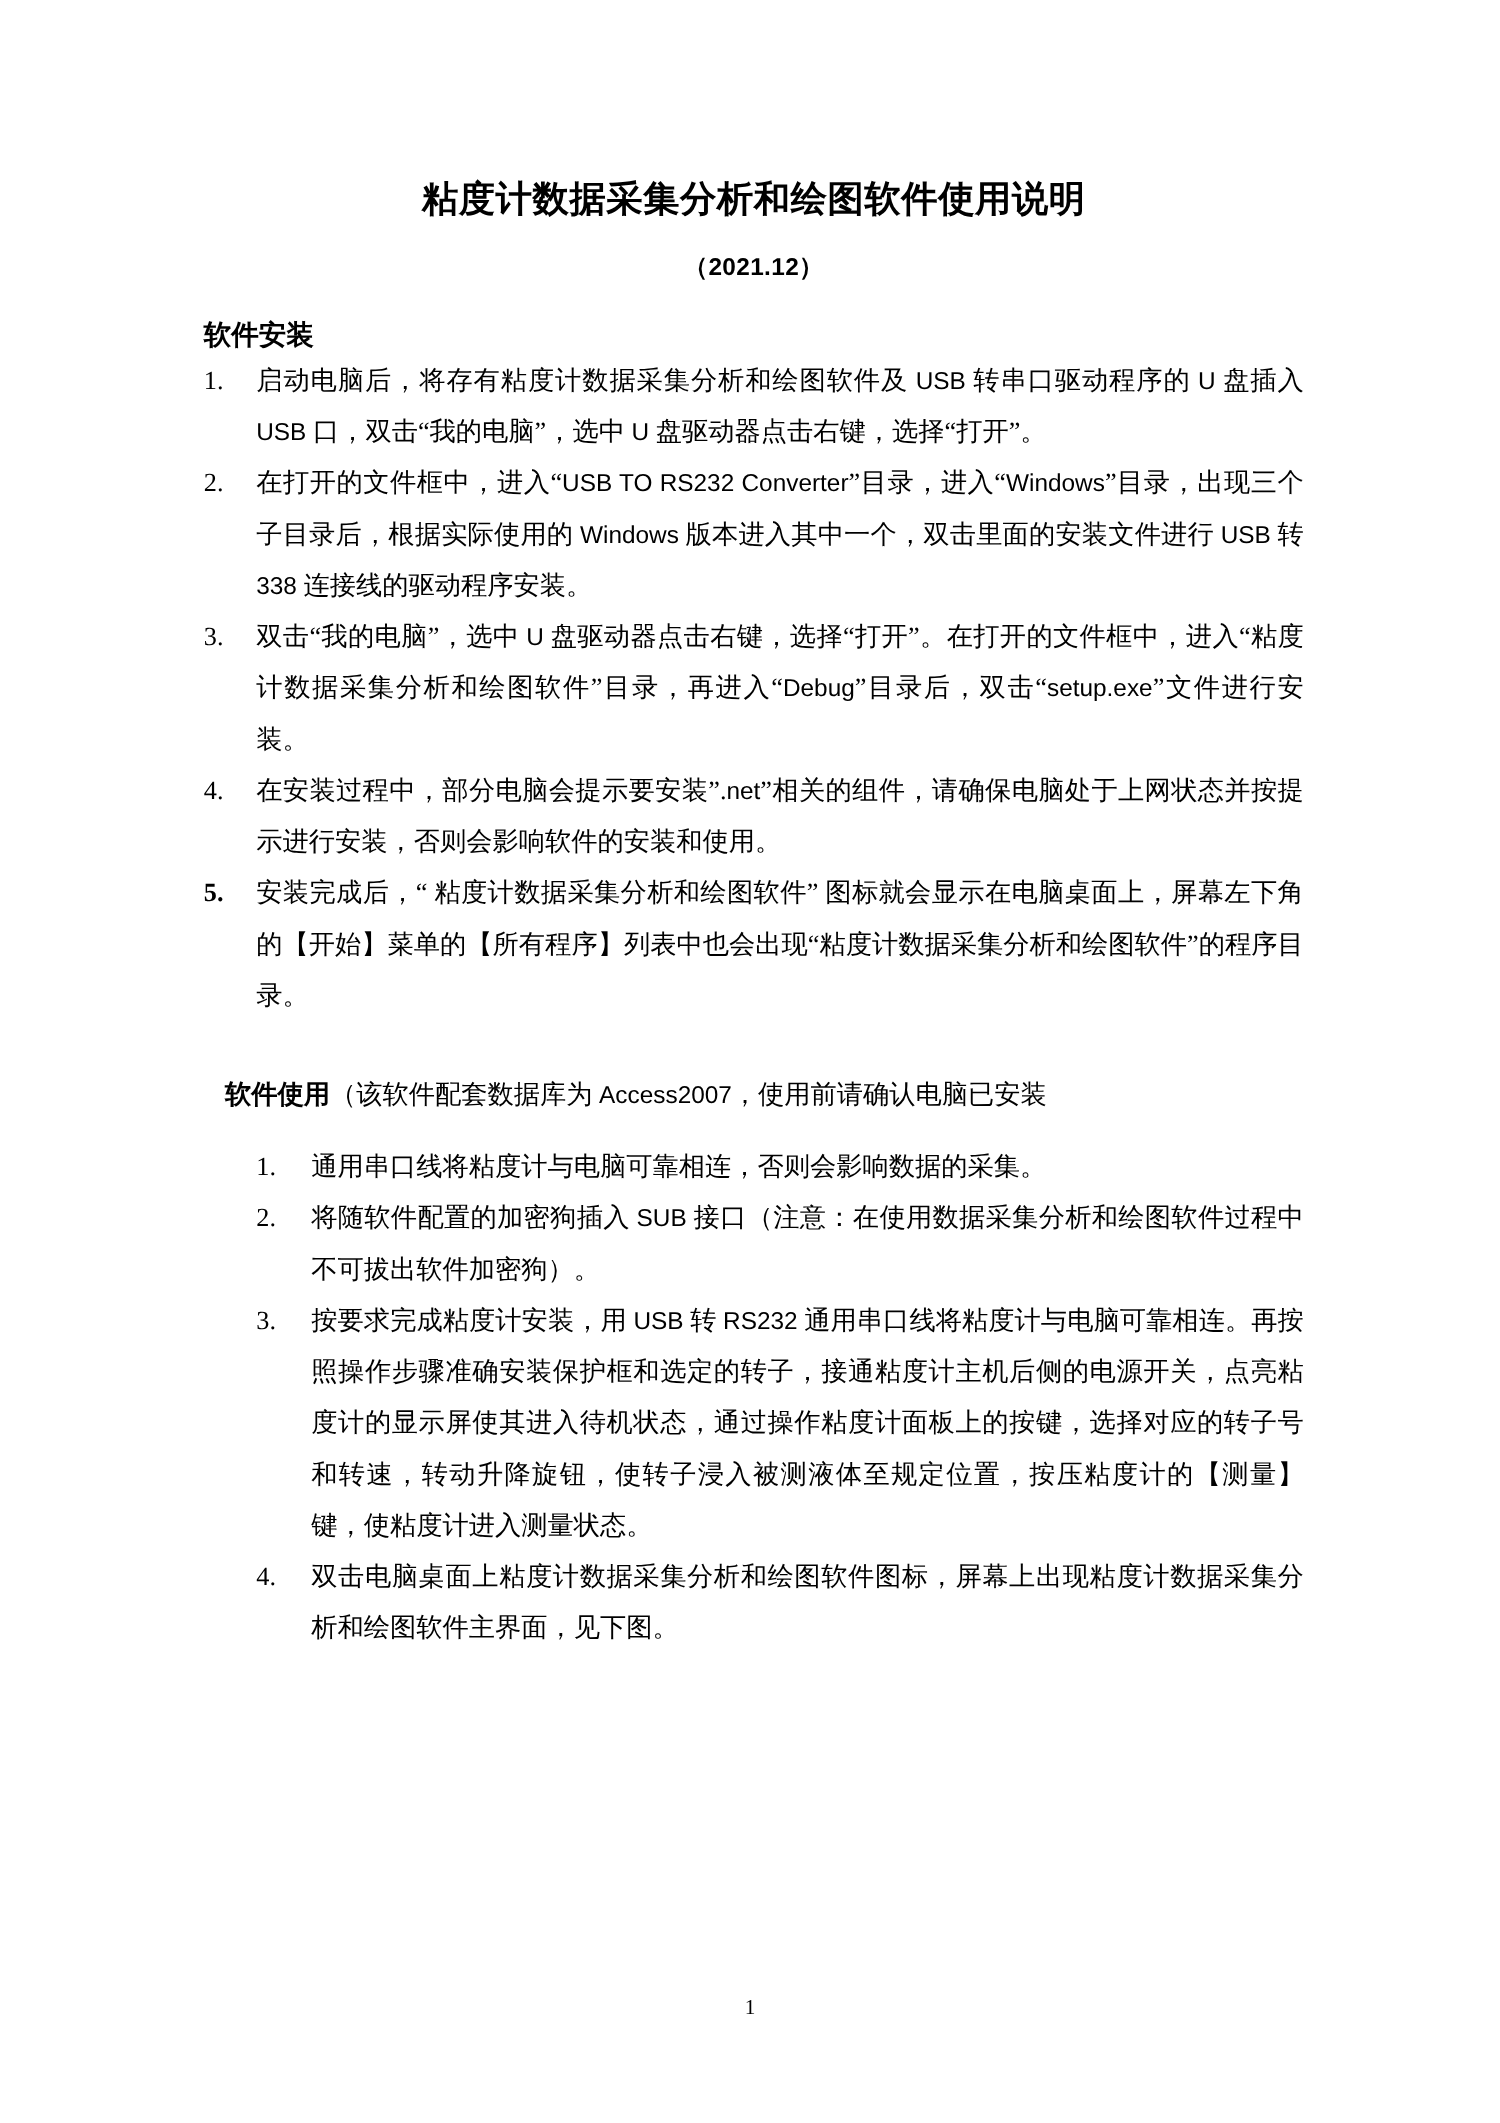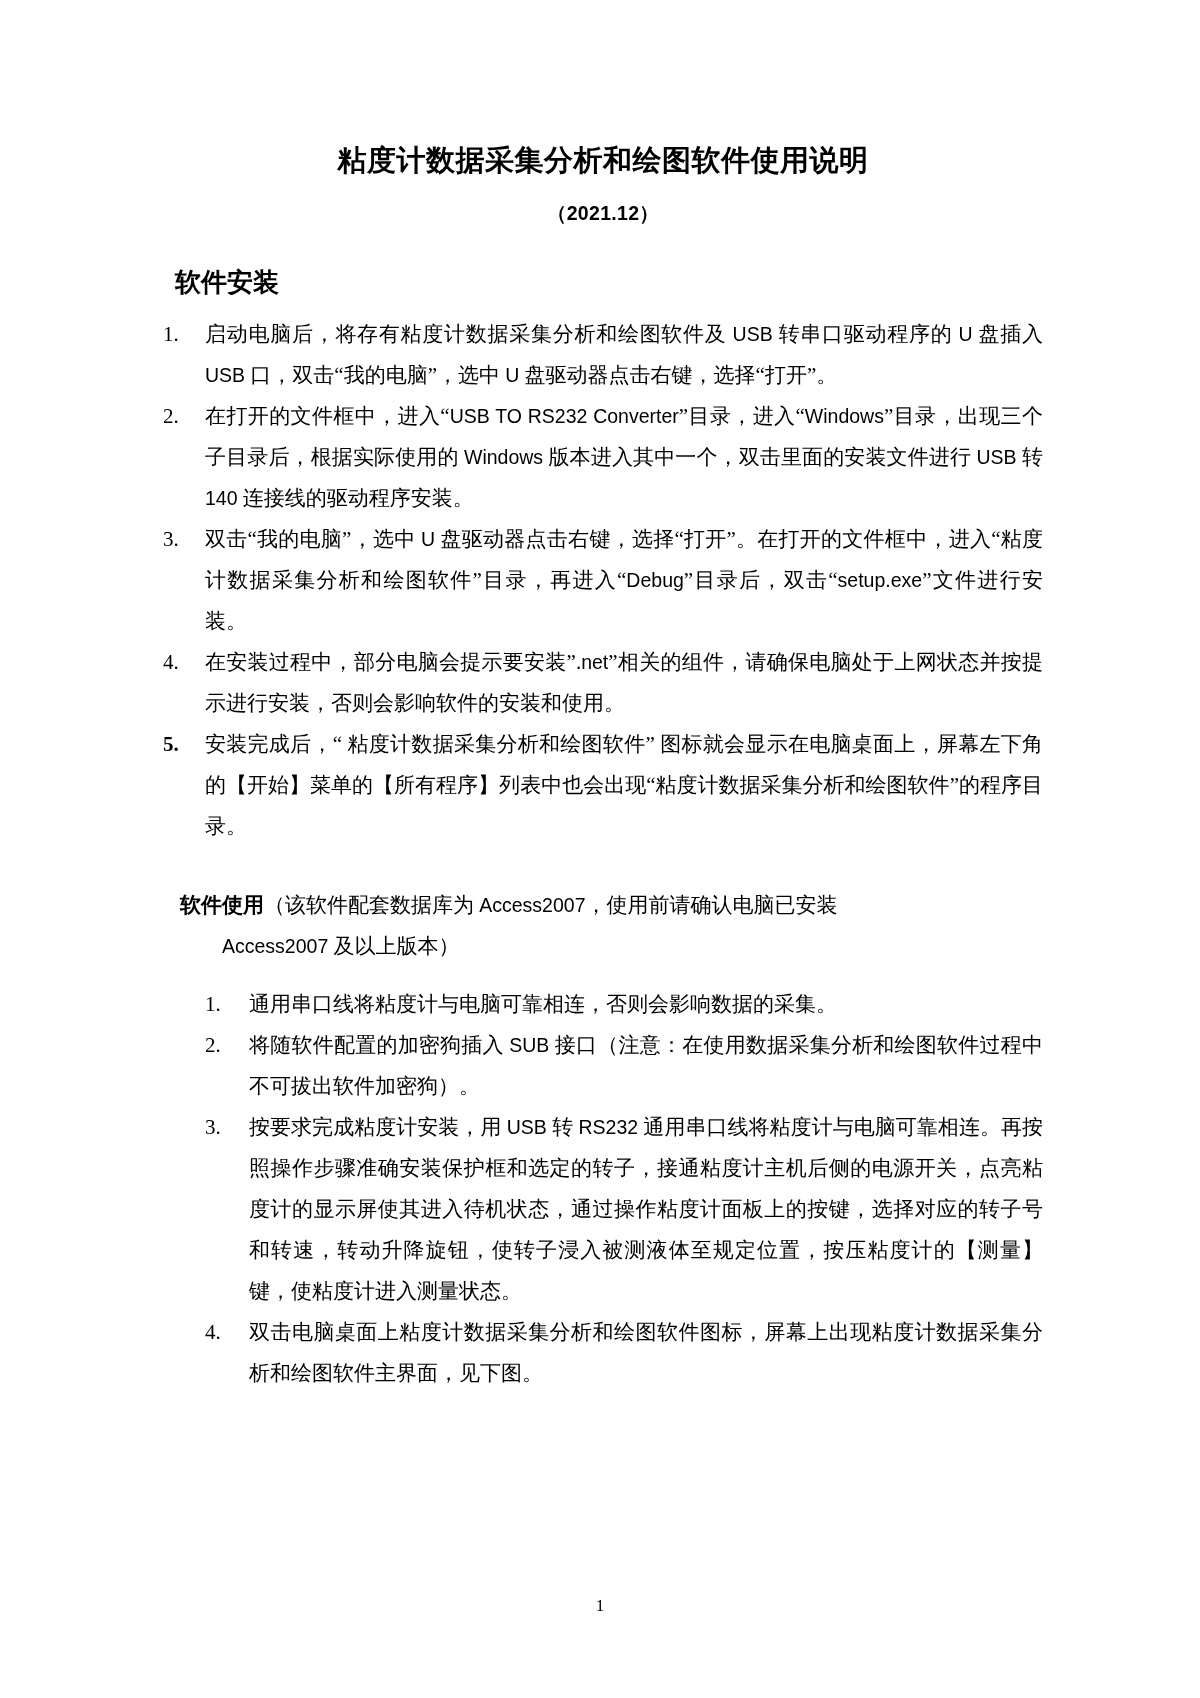--- a/index.html
+++ b/index.html
@@ -45,23 +45,23 @@
     font-size: 19.5px;
     font-weight: bold;
     font-family: "Liberation Sans", sans-serif;
     margin: 0;
     padding-top: 22px;
     letter-spacing: 0.3px;
   }
 
   
   .section-heading {
-    font-size: 26px;
+    font-size: 22px;
     font-weight: bold;
-    margin: 12px;
+    margin: 0;
     padding-top: 24px;
     line-height: 1.5;
   }
   .section-heading-inline {
     font-size: 21px;
     margin: 17px;
     padding-top: 22px;
     line-height: 1.95;
     text-align: justify;
     text-justify: inter-ideograph;
@@ -143,39 +143,38 @@
 
     <h2 class="section-heading">软件安装</h2>
 
     <ol class="steps">
       <li>
         <span class="marker">1.</span>
         <span class="body-text">启动电脑后，将存有粘度计数据采集分析和绘图软件及 <span class="lat">USB</span> 转串口驱动程序的 <span class="lat">U</span> 盘插入 <span class="lat">USB</span> 口，双击“我的电脑”，选中 <span class="lat">U</span> 盘驱动器点击右键，选择“打开”。</span>
       </li>
       <li>
         <span class="marker">2.</span>
-        <span class="body-text">在打开的文件框中，进入“<span class="lat">USB TO RS232 Converter</span>”目录，进入“<span class="lat">Windows</span>”目录，出现三个子目录后，根据实际使用的 <span class="lat">Windows</span> 版本进入其中一个，双击里面的安装文件进行 <span class="lat">USB</span> 转 <span class="lat">140</span> 连接线的驱动程序安装。</span>
+        <span class="body-text">在打开的文件框中，进入“<span class="lat">USB TO RS232 Converter</span>”目录，进入“<span class="lat">Windows</span>”目录，出现三个子目录后，根据实际使用的 <span class="lat">Windows</span> 版本进入其中一个，双击里面的安装文件进行 <span class="lat">USB</span> 转 <span class="lat">338</span> 连接线的驱动程序安装。</span>
       </li>
       <li>
         <span class="marker">3.</span>
         <span class="body-text">双击“我的电脑”，选中 <span class="lat">U</span> 盘驱动器点击右键，选择“打开”。在打开的文件框中，进入“粘度计数据采集分析和绘图软件”目录，再进入“<span class="lat">Debug</span>”目录后，双击“<span class="lat">setup.exe</span>”文件进行安装。</span>
       </li>
       <li>
         <span class="marker">4.</span>
         <span class="body-text">在安装过程中，部分电脑会提示要安装”.<span class="lat">net</span>”相关的组件，请确保电脑处于上网状态并按提示进行安装，否则会影响软件的安装和使用。</span>
       </li>
       <li class="bold-marker">
         <span class="marker">5.</span>
         <span class="body-text">安装完成后，“ 粘度计数据采集分析和绘图软件” 图标就会显示在电脑桌面上，屏幕左下角的【开始】菜单的【所有程序】列表中也会出现“粘度计数据采集分析和绘图软件”的程序目录。</span>
       </li>
     </ol>
 
     <div class="section-heading-inline">
       <span class="bold">软件使用</span><span>（该软件配套数据库为 <span class="lat">Access2007</span>，使用前请确认电脑已安装</span>
-      <span class="cont"><span class="lat">Access2007</span> 及以上版本）</span>
     </div>
 
     <ol class="steps level2">
       <li>
         <span class="marker">1.</span>
         <span class="body-text">通用串口线将粘度计与电脑可靠相连，否则会影响数据的采集。</span>
       </li>
       <li>
         <span class="marker">2.</span>
         <span class="body-text">将随软件配置的加密狗插入 <span class="lat">SUB</span> 接口（注意：在使用数据采集分析和绘图软件过程中不可拔出软件加密狗）。</span>

